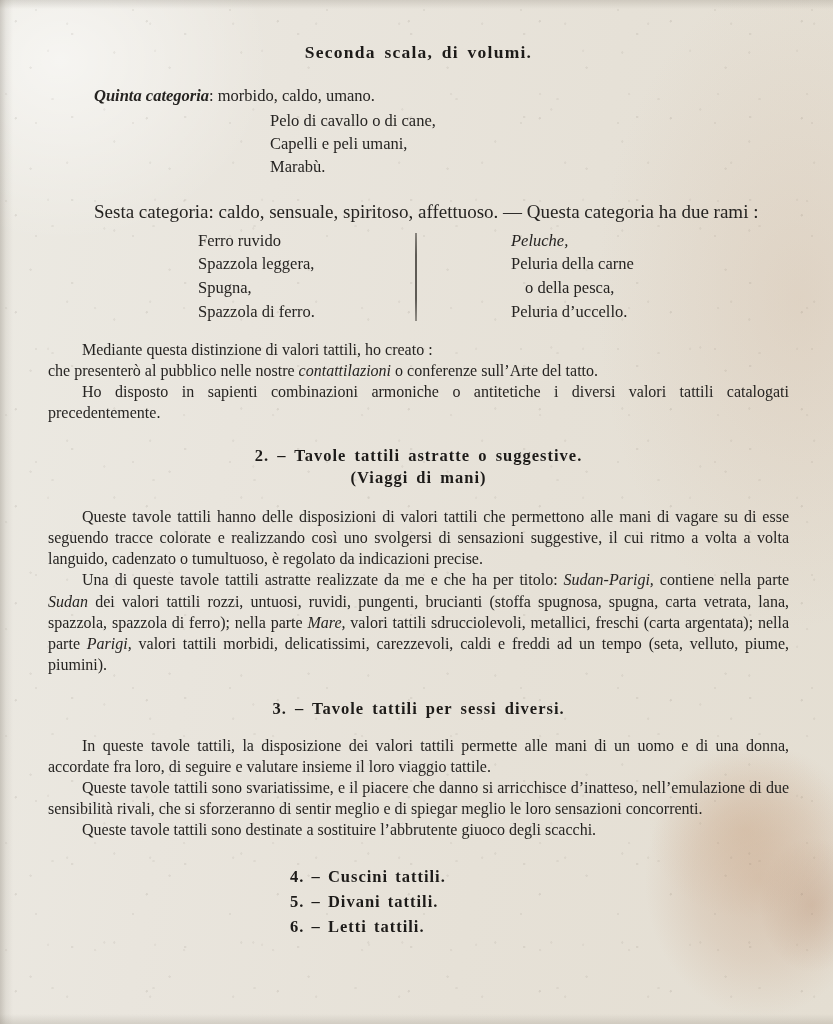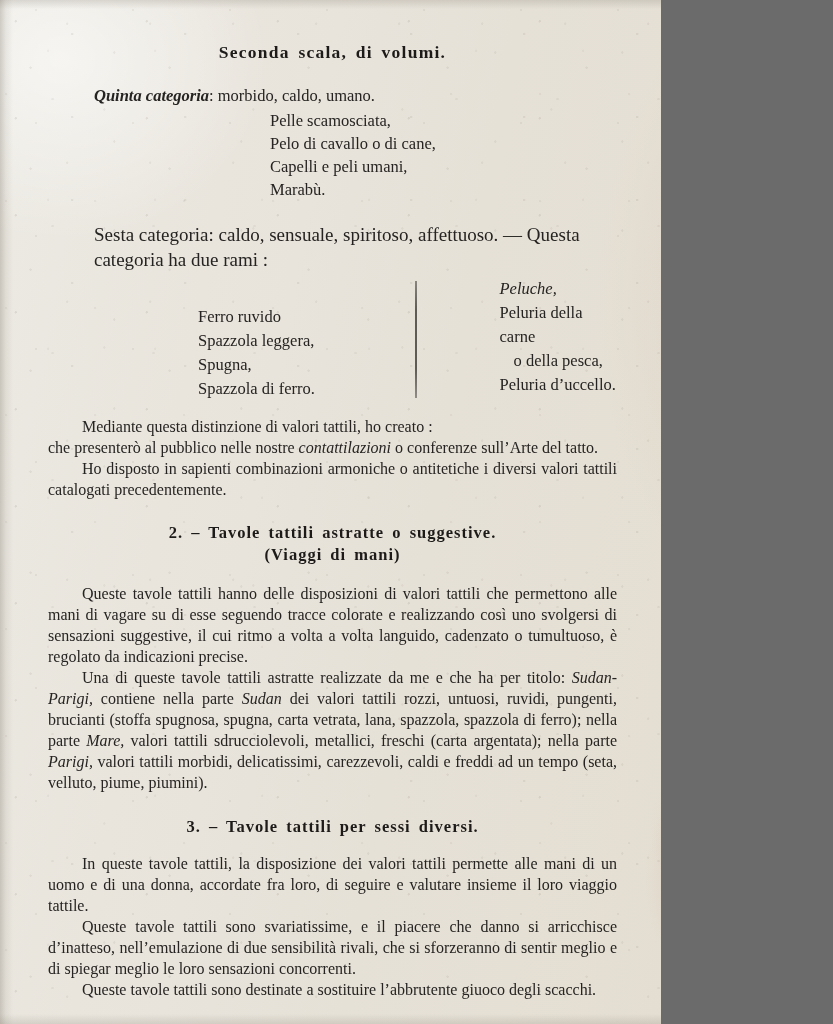--- a/index.html
+++ b/index.html
@@ -2,21 +2,21 @@
 <html><head>
 <meta charset="utf-8">
 <style>
   html, body {
     margin: 0;
     padding: 0;
     background: #6b6b6b;
   }
   .page {
     position: relative;
-    width: 661px;
+    width: 833px;
     height: 1024px;
     overflow: hidden;
     background-color: #e8e4dc;
     background-image:
       radial-gradient(ellipse 160px 190px at 760px 880px, rgba(196,158,128,0.42) 0%, rgba(196,158,128,0.22) 42%, rgba(196,158,128,0.0) 72%),
       radial-gradient(ellipse 120px 110px at 745px 830px, rgba(205,172,140,0.34) 0%, rgba(205,172,140,0.10) 55%, rgba(205,172,140,0) 80%),
       radial-gradient(ellipse 70px 90px at 812px 905px, rgba(176,132,102,0.30) 0%, rgba(176,132,102,0.0) 75%),
       radial-gradient(ellipse 260px 420px at 800px 300px, rgba(208,182,158,0.30) 0%, rgba(208,182,158,0.0) 78%),
       radial-gradient(ellipse 300px 260px at 60px 60px, rgba(255,255,255,0.55) 0%, rgba(255,255,255,0.0) 70%),
       linear-gradient(100deg, #eceae3 0%, #e9e5dd 30%, #e6e1d7 62%, #e4ded2 100%);
@@ -102,21 +102,20 @@
   .two-col {
     position: relative;
     margin: 4px 0 0 0;
     display: flex;
     font-size: 16.5px;
     line-height: 1.45;
   }
   .two-col .col-a {
     width: 265px;
     margin-left: 150px;
-    margin-top: 28px;
   }
   .two-col .col-b {
     margin-left: 48px;
   }
   .two-col .divider {
     position: absolute;
     left: 367px;
     top: 4px;
     bottom: 3px;
     width: 1.5px;
@@ -173,21 +172,20 @@
   <div class="edge-left"></div>
   <div class="edge-bottom"></div>
 
   <div class="content">
 
     <h1 class="doc-title">Seconda scala, di volumi.</h1>
 
     <div class="cat-block">
       <div class="cat-lead"><span class="cat-name">Quinta categoria</span><span>:</span> <span>morbido, caldo, umano.</span></div>
       <div class="cat-items">
-        <div>Pelle scamosciata,</div>
         <div>Pelo di cavallo o di cane,</div>
         <div>Capelli e peli umani,</div>
         <div>Marabù.</div>
       </div>
     </div>
 
     <div class="cat-block-6">
       <div class="cat-lead-6"><span class="cat-name">Sesta categoria</span><span>:</span> <span>caldo, sensuale, spiritoso, affettuoso. — Questa categoria ha due rami :</span></div>
       <div class="two-col">
         <div class="divider"></div>

